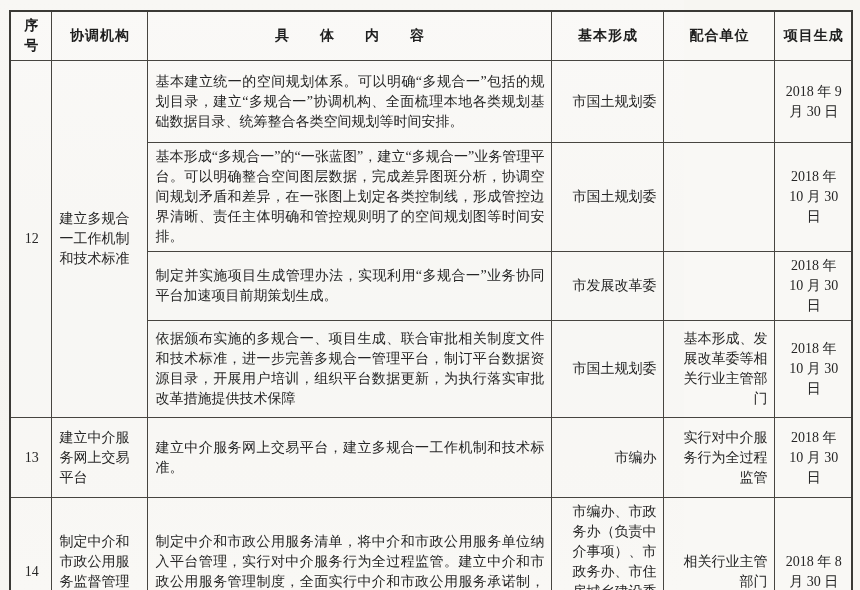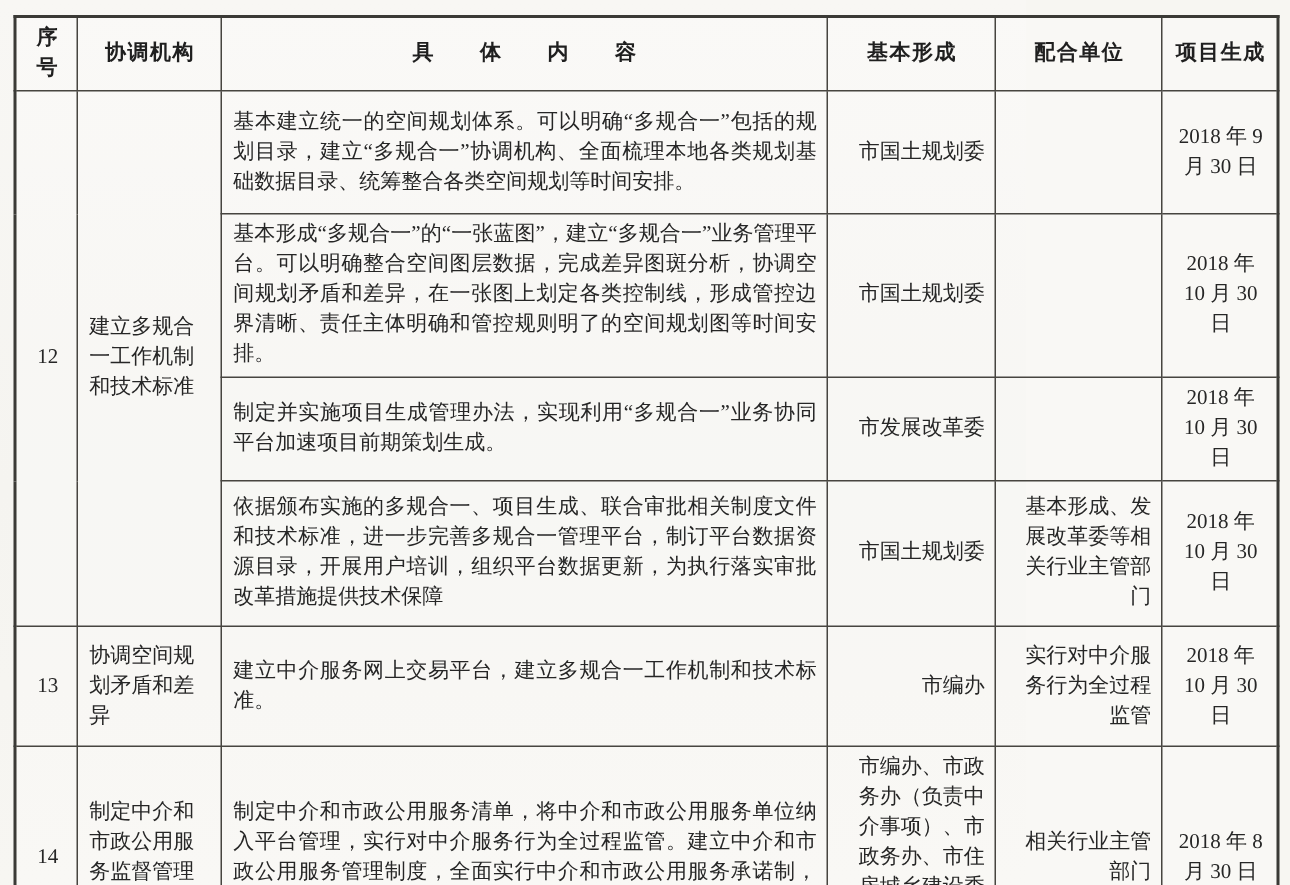--- a/index.html
+++ b/index.html
@@ -125,21 +125,21 @@
 
       <tr style="height:97px">
         <td class="content-cell">依据颁布实施的多规合一、项目生成、联合审批相关制度文件和技术标准，进一步完善多规合一管理平台，制订平台数据资源目录，开展用户培训，组织平台数据更新，为执行落实审批改革措施提供技术保障</td>
         <td class="resp-cell">市国土规划委</td>
         <td class="coop-cell">基本形成、发展改革委等相关行业主管部门</td>
         <td class="date-cell">2018 年 10 月 30 日</td>
       </tr>
 
       <tr style="height:80px">
         <td class="no-cell">13</td>
-        <td class="task-cell">协调空间规划矛盾和差异</td>
+        <td class="task-cell">建立中介服务网上交易平台</td>
         <td class="content-cell">建立中介服务网上交易平台，建立多规合一工作机制和技术标准。</td>
         <td class="resp-cell">市编办</td>
         <td class="coop-cell">实行对中介服务行为全过程监管</td>
         <td class="date-cell">2018 年 10 月 30 日</td>
       </tr>
 
       <tr style="height:111px">
         <td class="no-cell">14</td>
         <td class="task-cell">制定中介和市政公用服务监督管理制度</td>
         <td class="content-cell">制定中介和市政公用服务清单，将中介和市政公用服务单位纳入平台管理，实行对中介服务行为全过程监管。建立中介和市政公用服务管理制度，全面实行中介和市政公用服务承诺制，明确服务标准、办事流程和办理时限，规范服务收费。</td>

